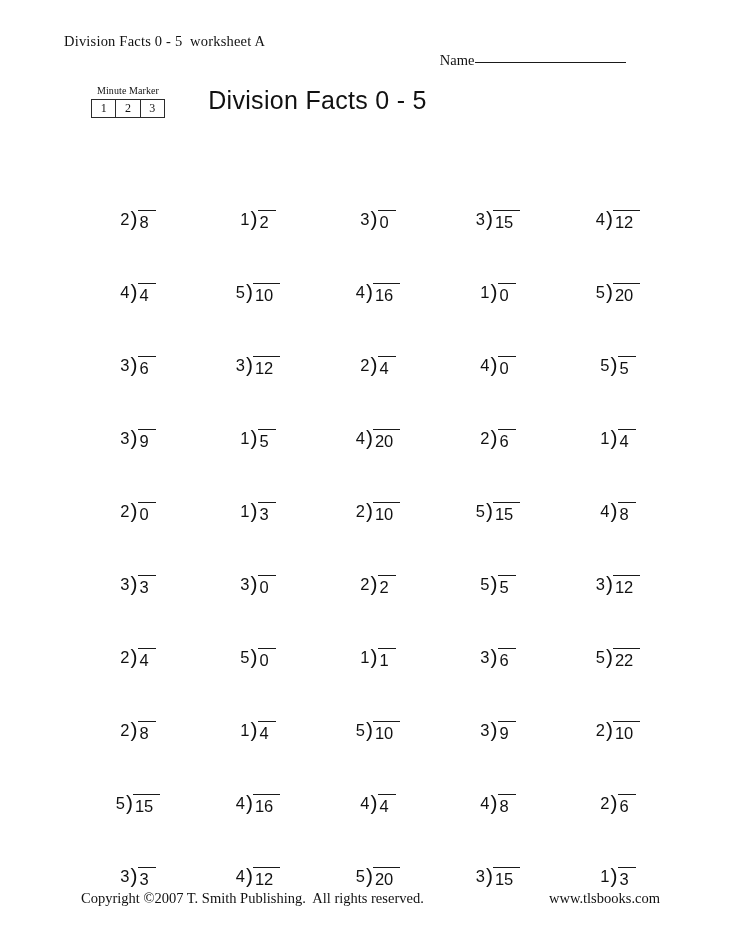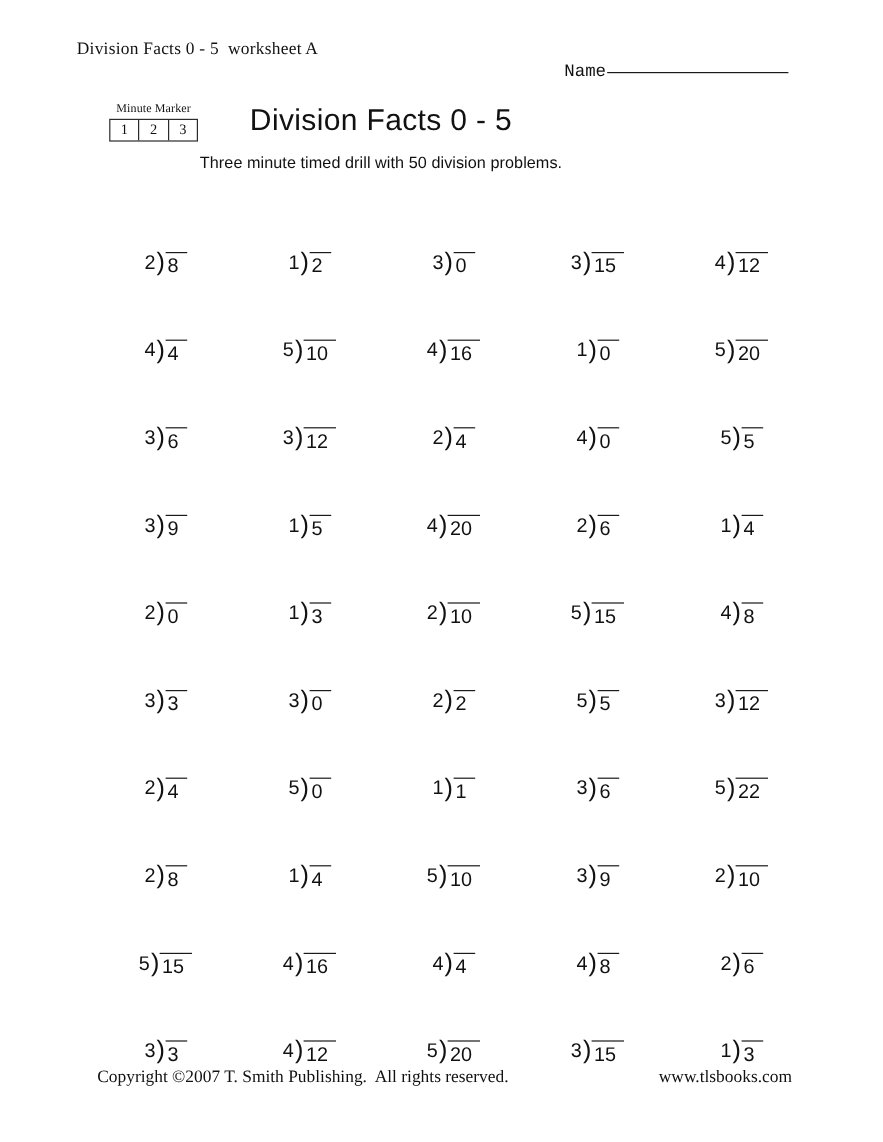--- a/index.html
+++ b/index.html
@@ -36,21 +36,20 @@
     position: absolute;
     left: 418px;
     top: 0px;
     width: 250px;
     font-size: 14.5px;
     line-height: 20px;
   }
   .name-line, .date-line {
     white-space: pre;
     display: block;
-    font-family: Liberation Mono, monospace;
   }
   .rule {
     display: inline-block;
     border-bottom: 1px solid #1a1a1a;
     vertical-align: 2px;
     height: 0;
   }
   .rule-name { width: 151px; margin-left: 1px; }
   .rule-date { width: 104px; margin-left: 3px; }
   .rule-score { width: 56px; margin-left: 3px; margin-right: 3px; }
@@ -179,21 +178,20 @@
   <div class="minute-marker-label">Minute Marker</div>
   <div class="minute-marker-box">
     <div class="minute-cell">1</div>
     <div class="minute-cell">2</div>
     <div class="minute-cell">3</div>
   </div>
 </div>
 
 <div class="title-wrap">
   <div class="sheet-title">Division Facts 0 - 5</div>
-  <div class="sheet-subtitle">Three minute timed drill with 50 division problems.</div>
 </div>
 
 <div class="problem-grid" id="problem-grid">
     <div class="problem-cell">
       <span class="long-division"><span class="divisor">2</span><span class="bracket">)</span><span class="dividend">8</span></span>
     </div>
     <div class="problem-cell">
       <span class="long-division"><span class="divisor">1</span><span class="bracket">)</span><span class="dividend">2</span></span>
     </div>
     <div class="problem-cell">

